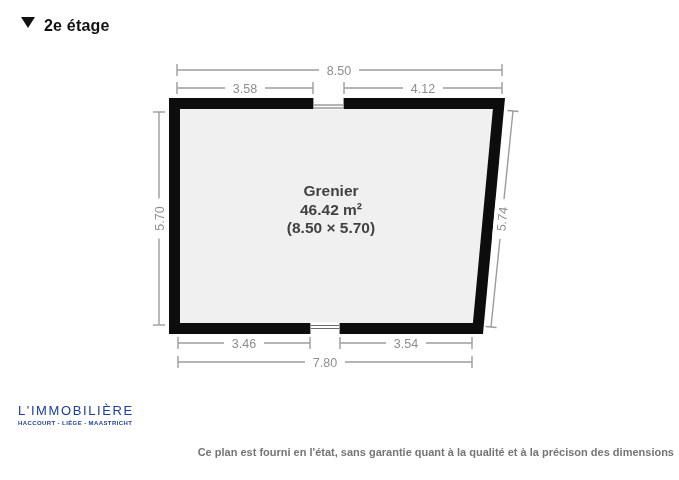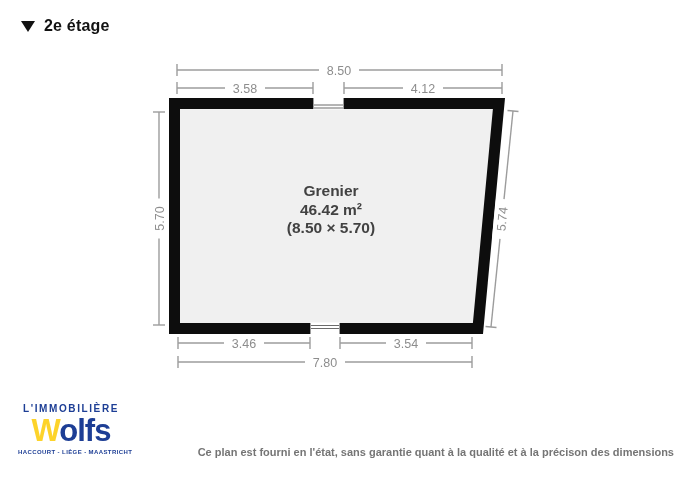--- a/index.html
+++ b/index.html
@@ -1,33 +1,33 @@
 <!DOCTYPE html>
 <html><head>
 <meta charset="utf-8">
 <style>
   html,body{margin:0;padding:0;}
   body{
     width:679px;height:480px;background:#ffffff;position:relative;overflow:hidden;
     font-family:"Liberation Sans",sans-serif;
   }
-  .header{position:absolute;left:21px;top:17px;display:flex;align-items:center;gap:9px;cursor:pointer;}
+  .header{position:absolute;left:21px;top:17px;display:flex;gap:9px;cursor:pointer;}
   .tri{width:0;height:0;border-left:7px solid transparent;border-right:7px solid transparent;border-top:11px solid #121212;}
   .header-label{font-weight:bold;font-size:16px;color:#121212;letter-spacing:.2px;}
 
   .plan-svg{position:absolute;left:0;top:0;}
   .dim-line{stroke:#9c9c9c;stroke-width:1.4;fill:none;}
   .dim-label{fill:#8d8d8d;font-size:12.5px;text-anchor:middle;font-family:"Liberation Sans",sans-serif;}
   .label-bg{fill:#ffffff;}
   .room-label{fill:#424242;font-size:15.5px;font-weight:bold;text-anchor:middle;font-family:"Liberation Sans",sans-serif;}
   .win-line{stroke:#6b6b6b;stroke-width:1;}
   .win-jamb{stroke:#9c9c9c;stroke-width:1;}
 
   .logo{position:absolute;left:18px;top:404px;width:106px;text-align:center;line-height:1;}
-  .logo-top{color:#1d3e95;font-size:10px;font-weight:bold;letter-spacing:1.6px;white-space:nowrap;}
+  .logo-top{color:#1d3e95;font-size:13px;font-weight:normal;letter-spacing:1.6px;white-space:nowrap;}
   .logo-brand{font-size:31px;font-weight:bold;color:#1d3e95;letter-spacing:-1px;margin-top:1px;}
   .logo-brand .w{color:#fdd32a;}
   .logo-bottom{color:#1d3e95;font-size:6px;font-weight:bold;letter-spacing:.4px;margin-top:3px;white-space:nowrap;}
 
   .disclaimer{position:absolute;right:5px;top:446px;font-size:11px;color:#757575;font-weight:bold;}
 </style>
 </head>
 <body>
 
 <div class="header">
@@ -126,17 +126,16 @@
 
   <g>
     <text class="room-label" x="331" y="196">Grenier</text>
     <text class="room-label" x="331" y="214.5">46.42 m²</text>
     <text class="room-label" x="331" y="233">(8.50 × 5.70)</text>
   </g>
 </svg>
 
 <div class="logo">
   <div class="logo-top">L'IMMOBILIÈRE</div>
-  <div class="logo-brand"><span class="w">W</span><span>olfs</span></div>
   <div class="logo-bottom">HACCOURT - LIÈGE - MAASTRICHT</div>
 </div>
 
 <div class="disclaimer">Ce plan est fourni en l'état, sans garantie quant à la qualité et à la précison des dimensions</div>
 
 </body></html>

